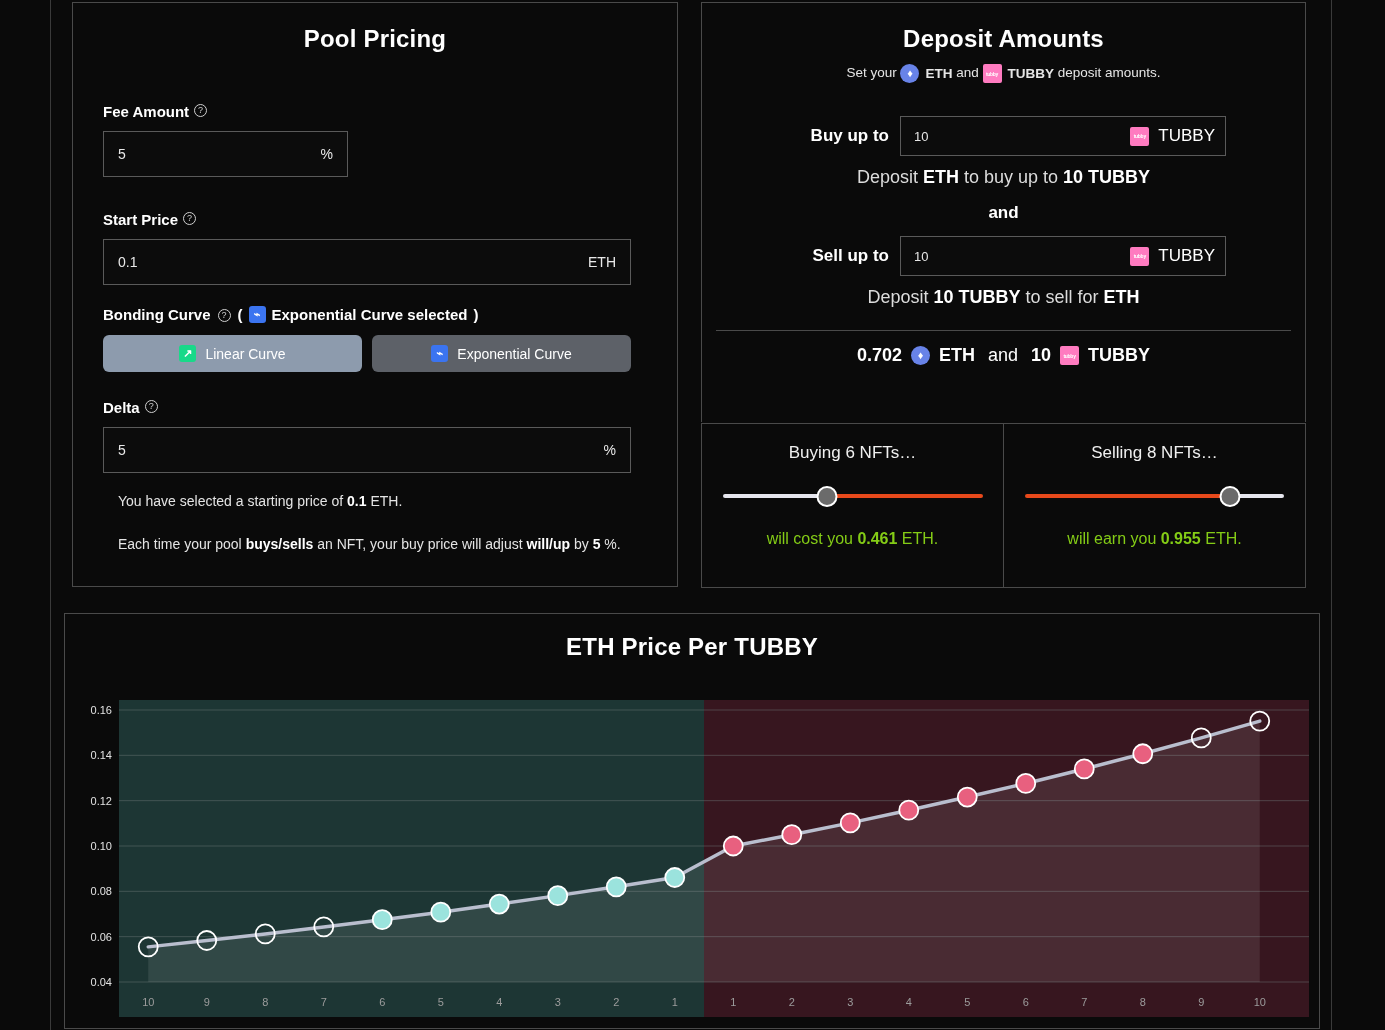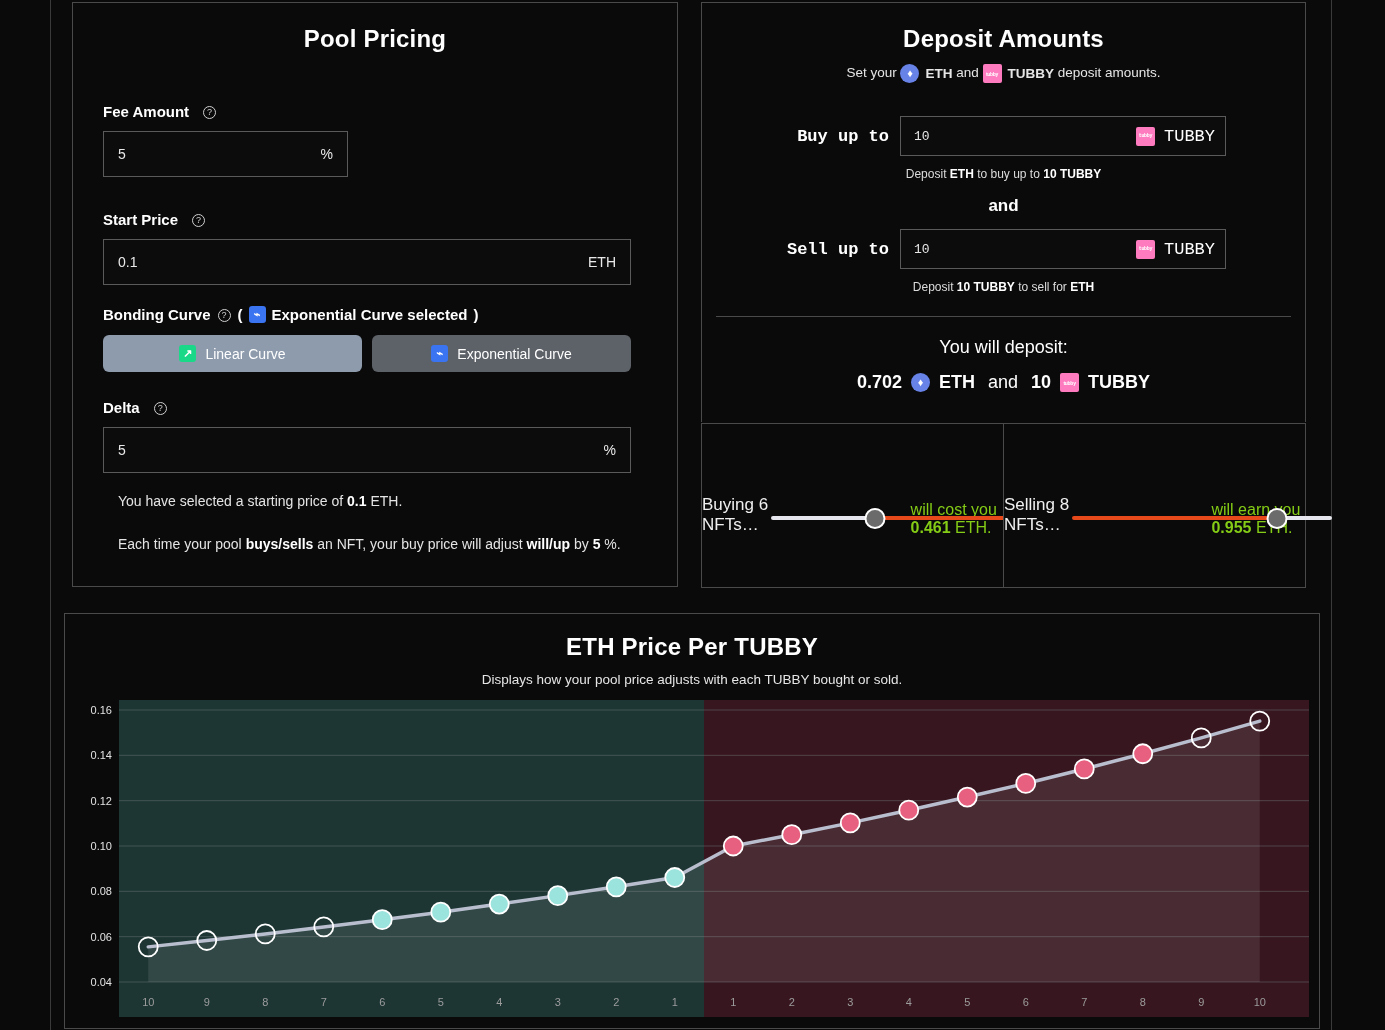--- a/index.html
+++ b/index.html
@@ -30,21 +30,21 @@
     letter-spacing: .2px; margin-top: 22px;
   }
   .panel-sub {
     text-align: center; font-size: 13.5px; color: #e6e6e6;
     margin-top: 11px;
   }
 
   
   .field-label {
     font-size: 15px; font-weight: bold; color: #fff;
-    display: flex; align-items: center; gap: 14px;
+    display: flex; gap: 5px;
   }
   .help-icon {
     display: inline-flex; align-items: center; justify-content: center;
     width: 13px; height: 13px; border: 1px solid #d0d0d0; border-radius: 50%;
     font-size: 9px; line-height: 1; color: #d0d0d0; font-weight: normal;
     position: relative; top: 1px;
   }
   .inputbox {
     border: 1px solid #5a5a5a; background: #0c0c0c;
     height: 46px; display: flex; align-items: center;
@@ -94,47 +94,46 @@
   .token-badge.eth::after {
     content: "♦"; font-size: 11px; color: #fff; line-height: 1;
   }
   .token-badge.tubby { background: #ff7bc0; border-radius: 2px; font-size: 5px; letter-spacing: -.3px; }
 
   .inline-row { display: inline-flex; align-items: center; gap: 6px; vertical-align: middle; }
 
   .amt-row {
     display: flex; align-items: center; justify-content: center;
     gap: 11px;
-    font-family: Liberation Mono, monospace;
   }
   .amt-label { font-size: 17px; font-weight: bold; width: 108px; text-align: right; }
   .amt-input {
     width: 326px; height: 40px; border: 1px solid #5a5a5a; background: #0c0c0c;
     display: flex; align-items: center; padding: 0 10px 0 13px; gap: 9px;
   }
   .amt-input .val { flex: 1; font-size: 13px; color: #e6e6e6; }
   .amt-input .sym { font-size: 17px; color: #ffffff; }
-  .amt-hint { text-align: center; font-size: 12px; color: #dcdcdc; margin-top: 11px; }
+  .amt-hint { text-align: center; font-size: 18px; color: #dcdcdc; margin-top: 11px; }
   .amt-hint b { color: #fff; }
   .and-word { text-align: center; font-size: 17px; font-weight: bold; margin-top: 15px; }
 
   .divider { height: 1px; background: #4a4a4a; margin: 22px 14px 0 14px; }
 
   .deposit-head { text-align: center; font-size: 18px; margin-top: 20px; color: #fff; }
   .deposit-vals {
     display: flex; align-items: center; justify-content: center; gap: 9px;
     font-size: 18px; margin-top: 14px; font-weight: bold;
   }
   .deposit-vals .and { font-weight: normal; margin: 0 4px; }
 
   
   .slider-card {
     position: absolute; top: 423px; height: 165px;
     border: 1px solid #4a4a4a; background: #0a0a0a;
-    display: flex; flex-direction: row; align-items: center;
+    display: flex; flex-direction: column; align-items: center;
   }
   #slider-buy  { left: 701px; width: 303px; }
   #slider-sell { left: 1003px; width: 303px; }
   .slider-title { font-size: 17px; margin-top: 19px; color: #f0f0f0; }
   .slider-wrap { position: relative; width: 260px; height: 16px; margin-top: 25px; }
   .s-track { position: absolute; top: 6px; height: 4px; border-radius: 2px; }
   .s-thumb {
     position: absolute; top: -2px; width: 21px; height: 21px; border-radius: 50%;
     background: #6b6b6b; border: 2px solid #ffffff; transform: translateX(-50%);
   }
@@ -253,21 +252,20 @@
       <div class="amt-input">
         <span class="val">10</span>
         <span class="token-badge tubby">tubby</span>
         <span class="sym">TUBBY</span>
       </div>
     </div>
     <p class="amt-hint"><span>Deposit </span><b>10 TUBBY</b><span> to sell for </span><b>ETH</b></p>
 
     <div class="divider"></div>
 
-    <p class="deposit-head">You will deposit:</p>
     <div class="deposit-vals">
       <span>0.702</span>
       <span class="token-badge eth"></span>
       <span>ETH</span>
       <span class="and">and</span>
       <span>10</span>
       <span class="token-badge tubby">tubby</span>
       <span>TUBBY</span>
     </div>
   </section>
@@ -287,21 +285,20 @@
     <div class="slider-wrap">
       <div class="s-track" id="sell-track-left" style="left: 0px; width: 205.4px; background: rgb(232, 73, 27);"></div>
       <div class="s-track" id="sell-track-right" style="left: 205.4px; width: 54.6px; background: rgb(230, 230, 238);"></div>
       <div class="s-thumb" id="sell-thumb" style="left: 205.4px;"></div>
     </div>
     <div class="slider-foot"><span>will earn you </span><b>0.955</b><span> ETH.</span></div>
   </section>
 
   <section class="panel" id="panel-chart">
     <h2 class="panel-title" style="margin-top:19px">ETH Price Per TUBBY</h2>
-    <p class="panel-sub">Displays how your pool price adjusts with each TUBBY bought or sold.</p>
     <div id="chart-area">
       <svg class="chart-svg" id="chart-svg" width="1233" height="317" viewBox="0 0 1233 317">
           <rect x="43" y="0" width="585" height="317" fill="#1d3634"></rect>
           <rect x="628" y="0" width="605" height="317" fill="#37161f"></rect>
           <line x1="43" y1="282" x2="1233" y2="282" stroke="#6f7a78" stroke-width="1" opacity="0.45"></line>
           <text x="36" y="286" text-anchor="end" class="tick-y">0.04</text>
           <line x1="43" y1="236.66666666666669" x2="1233" y2="236.66666666666669" stroke="#6f7a78" stroke-width="1" opacity="0.45"></line>
           <text x="36" y="240.66666666666669" text-anchor="end" class="tick-y">0.06</text>
           <line x1="43" y1="191.33333333333331" x2="1233" y2="191.33333333333331" stroke="#6f7a78" stroke-width="1" opacity="0.45"></line>
           <text x="36" y="195.33333333333331" text-anchor="end" class="tick-y">0.08</text>

